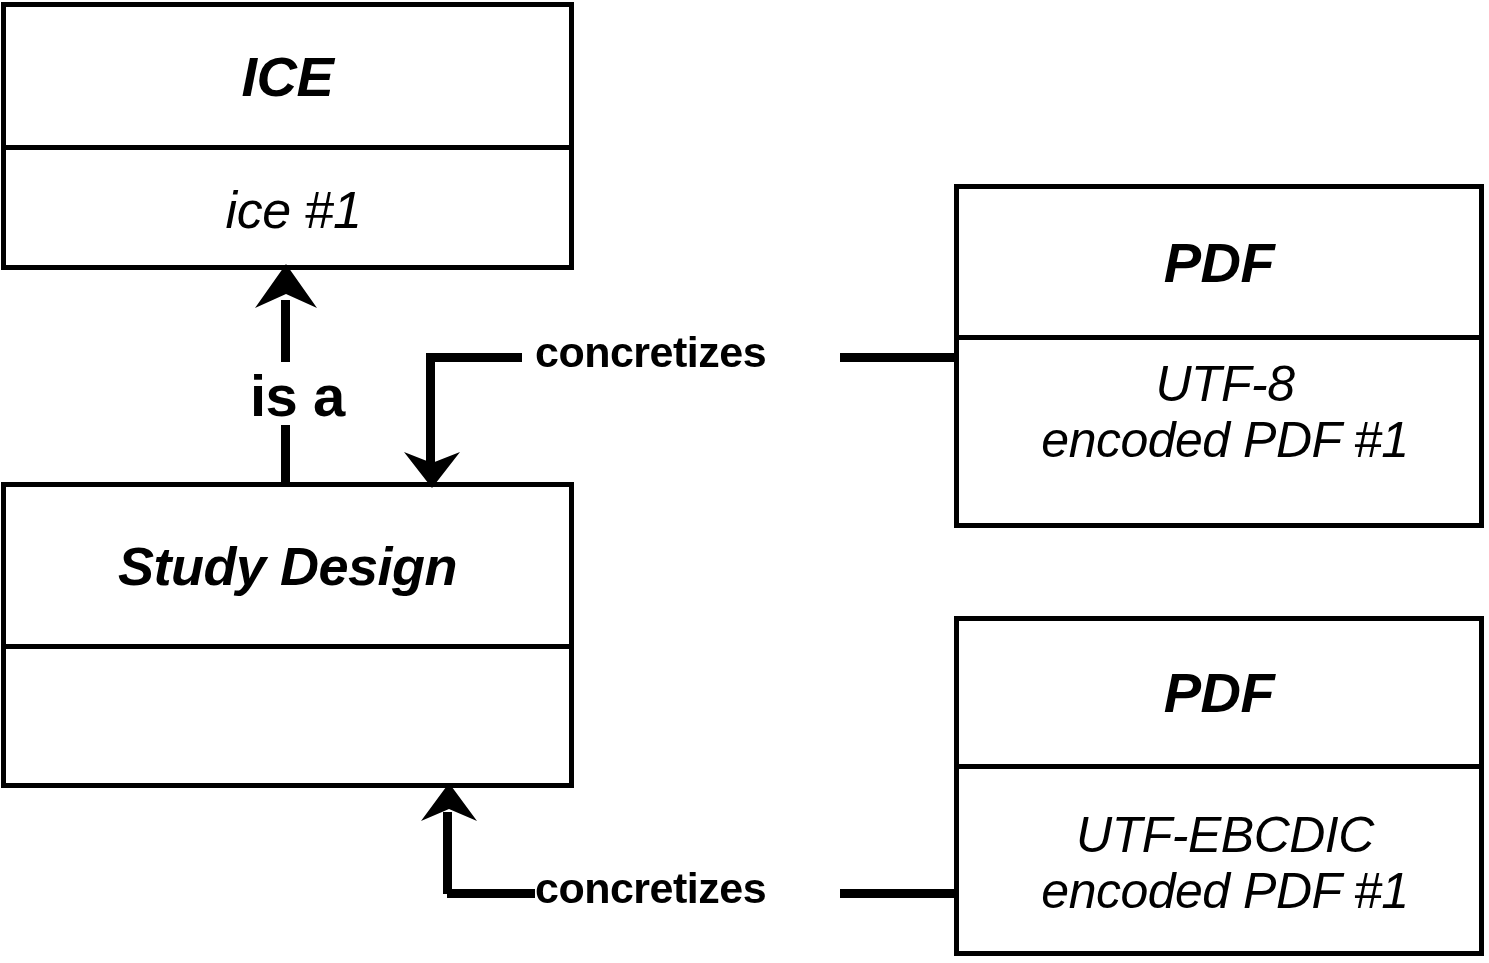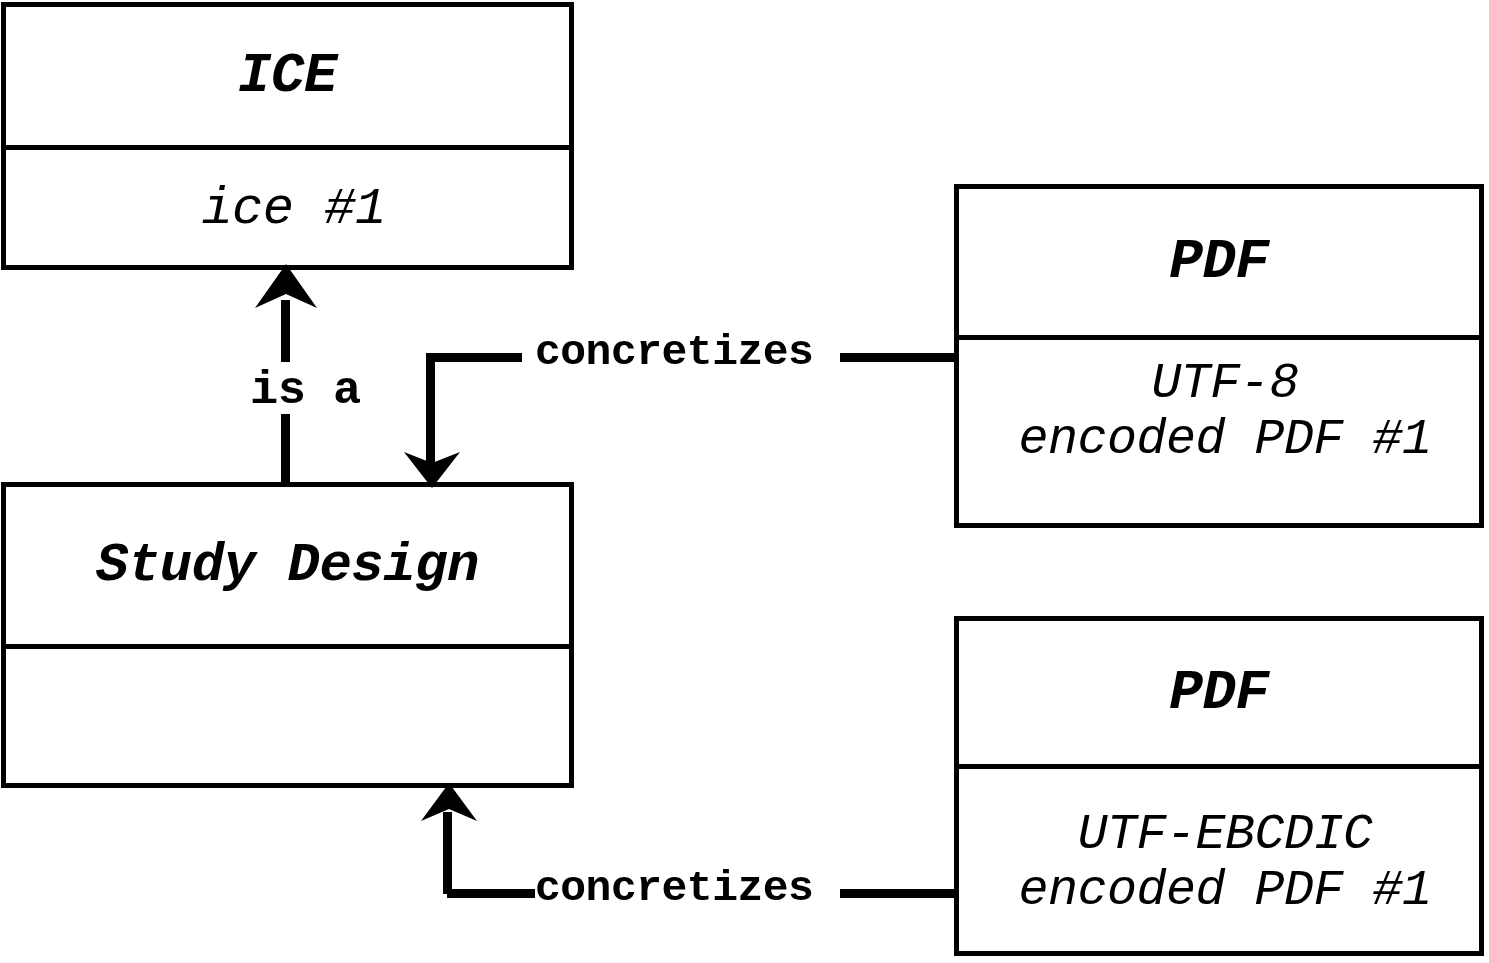--- a/index.html
+++ b/index.html
@@ -6,21 +6,21 @@
     margin: 0;
     padding: 0;
     background: #ffffff;
   }
   #canvas {
     position: relative;
     width: 1489px;
     height: 963px;
     background: #ffffff;
     overflow: hidden;
-    font-family: Liberation Mono, monospace;
+    font-family: Liberation Sans, sans-serif;
   }
 
   
   .uml-box {
     position: absolute;
     box-sizing: border-box;
     border: 5px solid #000000;
     background: #ffffff;
   }
   .uml-title {
@@ -97,21 +97,21 @@
   }
   .arrowhead {
     position: absolute;
     overflow: visible;
   }
 
   
   #isa-stem-upper { left: 281px; top: 300px; height: 62px; }
   #isa-stem-lower { left: 281px; top: 412px; height: 72px; }
   #isa-arrow      { left: 255px; top: 264px; width: 62px; height: 44px; }
-  #isa-label      { left: 250px; top: 367px; font-size: 47px; }
+  #isa-label      { left: 250px; top: 367px; font-size: 58px; }
 
   
   #conc1-h-left   { left: 430px; top: 353px; width: 92px; }
   #conc1-h-right  { left: 840px; top: 353px; width: 118px; }
   #conc1-v        { left: 426px; top: 353px; height: 112px; }
   #conc1-arrow    { left: 404px; top: 452px; width: 56px; height: 36px; }
   #conc1-label    { left: 535px; top: 331px; font-size: 43px; }
 
   
   #conc2-h-left   { left: 447px; top: 889px; width: 88px; }

